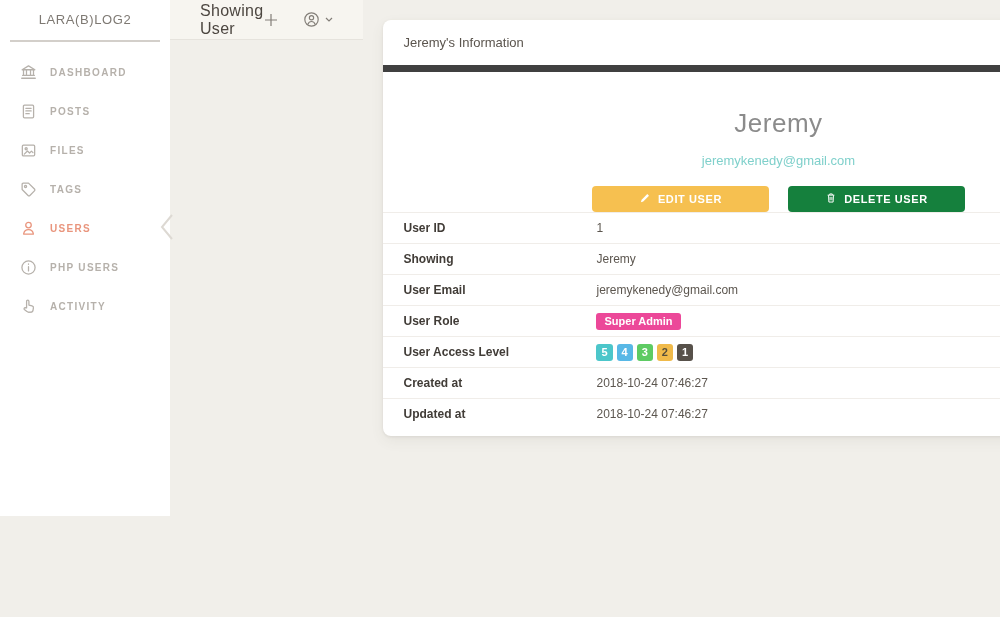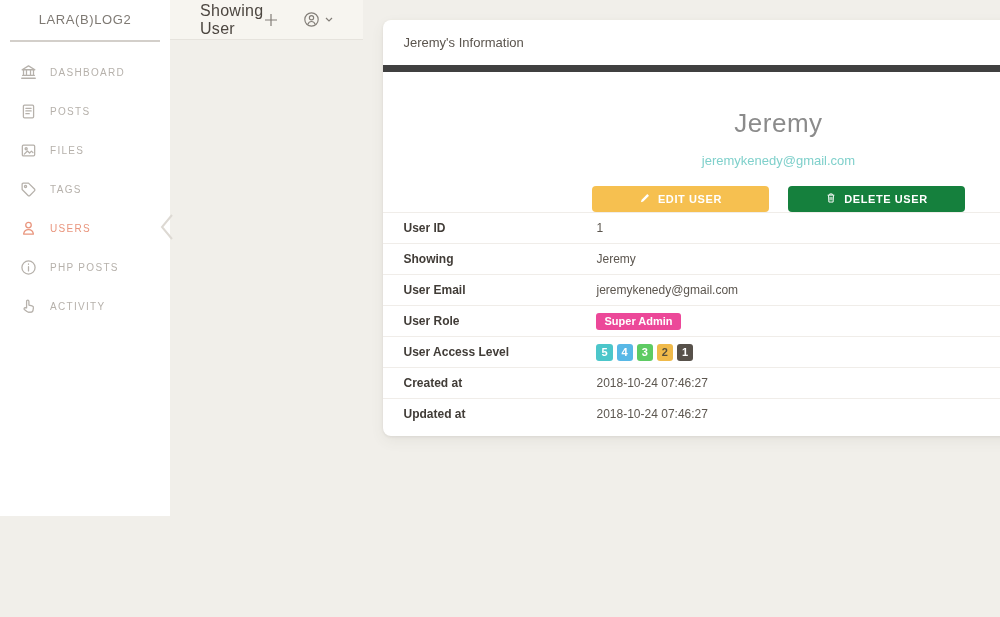--- a/index.html
+++ b/index.html
@@ -7,21 +7,21 @@
   body { font-family:"Liberation Sans", sans-serif; background:#f1efea; }
   .app { display:flex; width:1000px; height:516px; overflow:hidden; }
 
   
   .sidebar { width:170px; flex-shrink:0; background:#ffffff; position:relative; z-index:2; }
   .logo { height:40px; line-height:40px; text-align:center; color:#7e7973; font-size:13px;
           letter-spacing:0.6px; font-weight:500; cursor:pointer; }
   .logo-divider { margin:0 10px; border-bottom:2px solid #d3cfca; }
   .nav { padding-top:11px; }
   .nav-item { display:flex; align-items:center; height:39px; padding-left:20px; gap:13px;
-              color:#b6b1ab; font-size:10px; letter-spacing:1.3px; font-weight:400;
+              color:#b6b1ab; font-size:10px; letter-spacing:1.3px; font-weight:700;
               cursor:pointer; text-decoration:none; }
   .nav-ic { width:17px; height:17px; display:inline-flex; }
   .nav-ic svg { width:17px; height:17px; }
   .active-notch { position:absolute; top:211px; right:-6px; width:18px; height:32px; pointer-events:none; }
 
   
   .main { flex:1; display:flex; }
   .topbar { height:40px; background:#f7f5f0; border-bottom:1px solid #e6e3dd;
             display:flex; align-items:center; justify-content:space-between; padding:0 30px; }
   .topbar-title { font-size:16px; color:#4c4640; letter-spacing:0.3px; }
@@ -113,21 +113,21 @@
           </span>
           <span class="nav-label">USERS</span>
         </a>
         <a class="nav-item">
           <span class="nav-ic">
             <svg viewBox="0 0 16 16" fill="none" stroke="currentColor" stroke-width="1.2" stroke-linecap="round" stroke-linejoin="round">
               <circle cx="8" cy="8" r="6.2"></circle>
               <path d="M8 7.3v3.9M8 4.7v.3"></path>
             </svg>
           </span>
-          <span class="nav-label">PHP POSTS</span>
+          <span class="nav-label">PHP USERS</span>
         </a>
         <a class="nav-item">
           <span class="nav-ic">
             <svg viewBox="0 0 16 16" fill="none" stroke="currentColor" stroke-width="1.2" stroke-linecap="round" stroke-linejoin="round">
               <path d="M6.2 9.3V3.2a1.1 1.1 0 0 1 2.2 0v3.5l2.9.7c.9.2 1.5 1 1.3 1.9l-.3 2.1a2.4 2.4 0 0 1-2.4 2H8.3a2.4 2.4 0 0 1-1.8-.8L4.1 10.8c-.6-.7-.1-1.7.8-1.7z"></path>
             </svg>
           </span>
           <span class="nav-label">ACTIVITY</span>
         </a>
       </nav>

